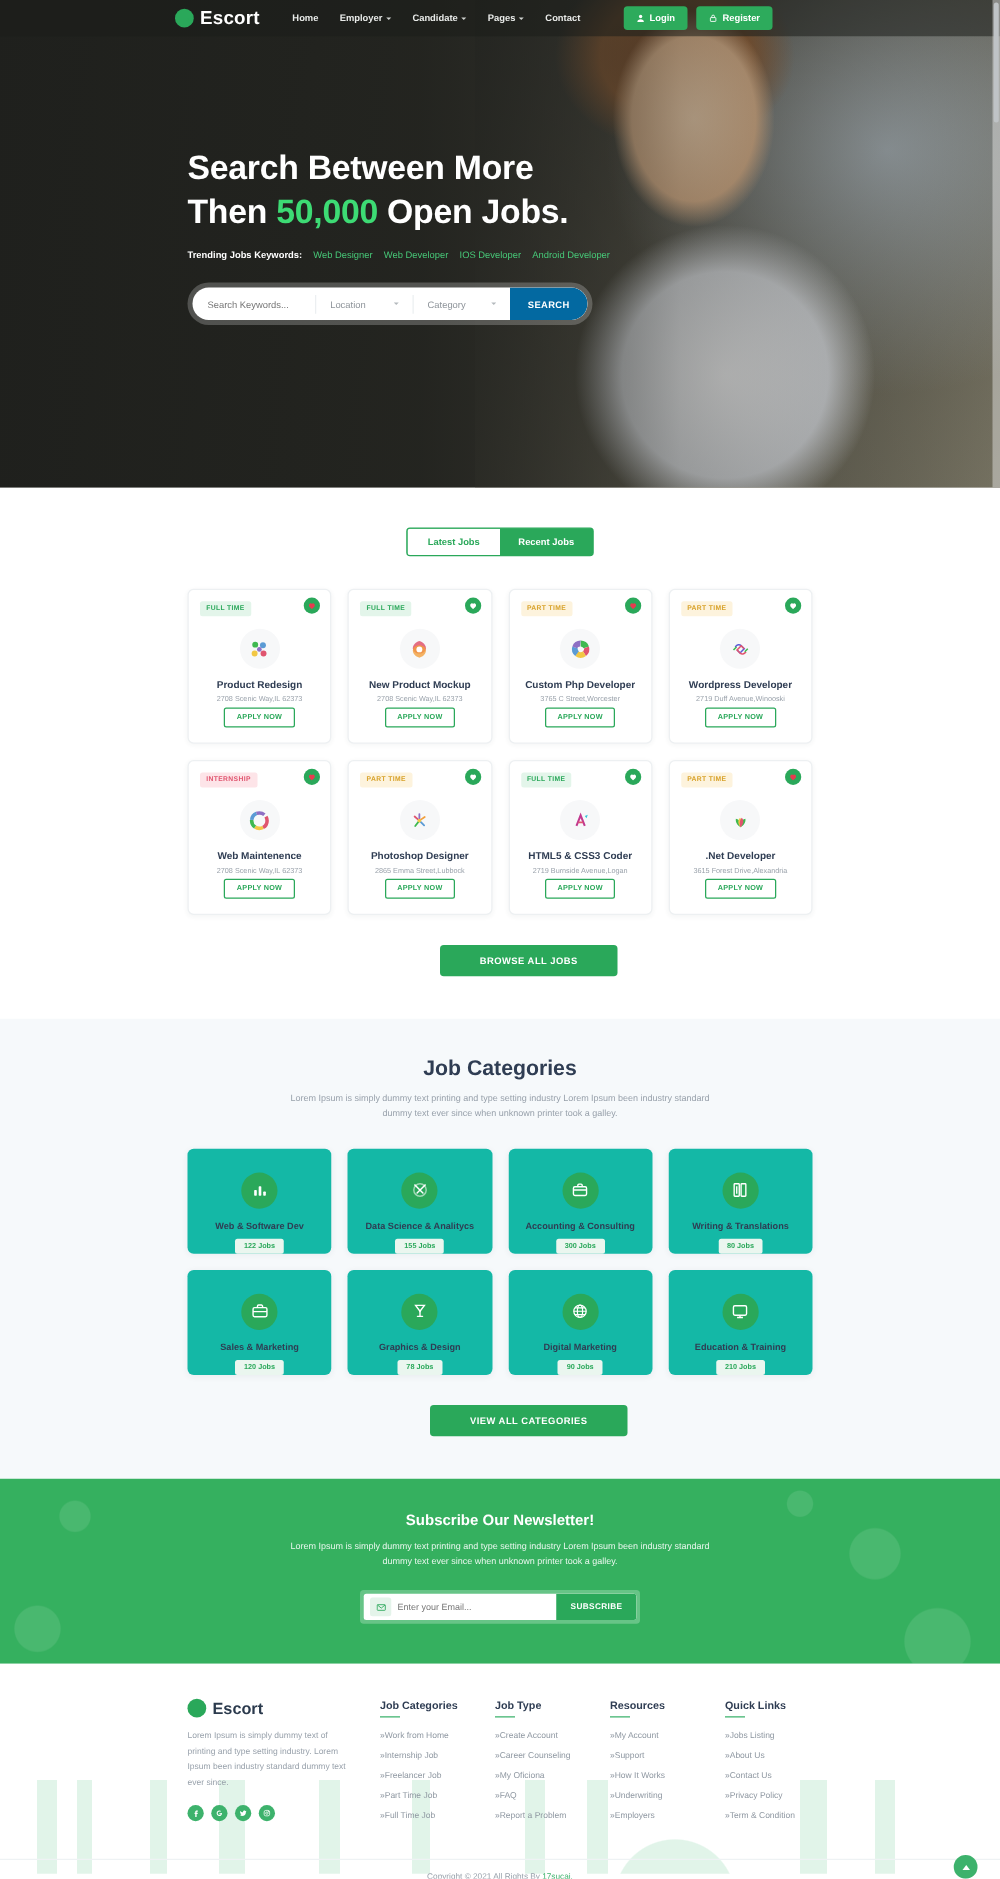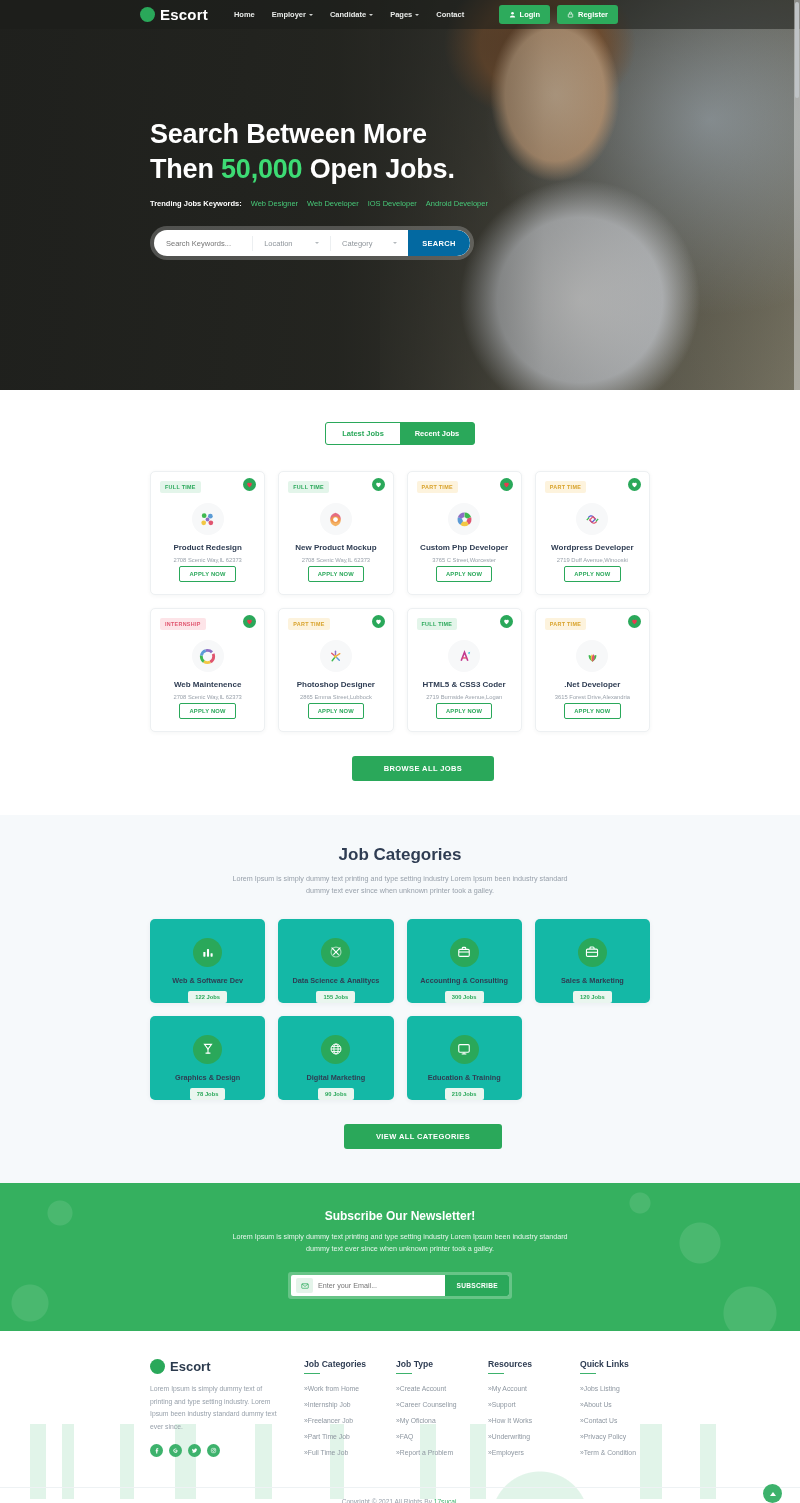--- a/index.html
+++ b/index.html
@@ -504,20 +504,31 @@
         <div class="cat-card">
           <span class="cat-icon">
             <svg viewBox="0 0 24 24" fill="none" stroke="#fff" stroke-width="1.9">
               <rect x="3" y="7.5" width="18" height="12" rx="2"></rect>
               <path d="M9 7.5V5.5a1.5 1.5 0 011.5-1.5h3A1.5 1.5 0 0115 5.5v2"></path>
               <path d="M3 12h18"></path>
             </svg>
           </span>
           <div class="cat-name">Accounting &amp; Consulting</div>
           <div class="cat-count">300 Jobs</div>
+        </div>
+        <div class="cat-card">
+          <span class="cat-icon">
+            <svg viewBox="0 0 24 24" fill="none" stroke="#fff" stroke-width="1.9">
+              <rect x="4" y="3.5" width="7" height="17" rx="1"></rect>
+              <rect x="13.5" y="3.5" width="6.5" height="17" rx="1"></rect>
+              <path d="M7.5 7v10"></path>
+            </svg>
+          </span>
+          <div class="cat-name">Writing &amp; Translations</div>
+          <div class="cat-count">80 Jobs</div>
         </div>
         <div class="cat-card">
           <span class="cat-icon">
             <svg viewBox="0 0 24 24" fill="none" stroke="#fff" stroke-width="1.9">
               <rect x="2.5" y="7" width="19" height="12.5" rx="2"></rect>
               <path d="M8.5 7V5a1.5 1.5 0 011.5-1.5h4A1.5 1.5 0 0115.5 5v2"></path>
               <path d="M2.5 12.5h19"></path>
             </svg>
           </span>
           <div class="cat-name">Sales &amp; Marketing</div>

